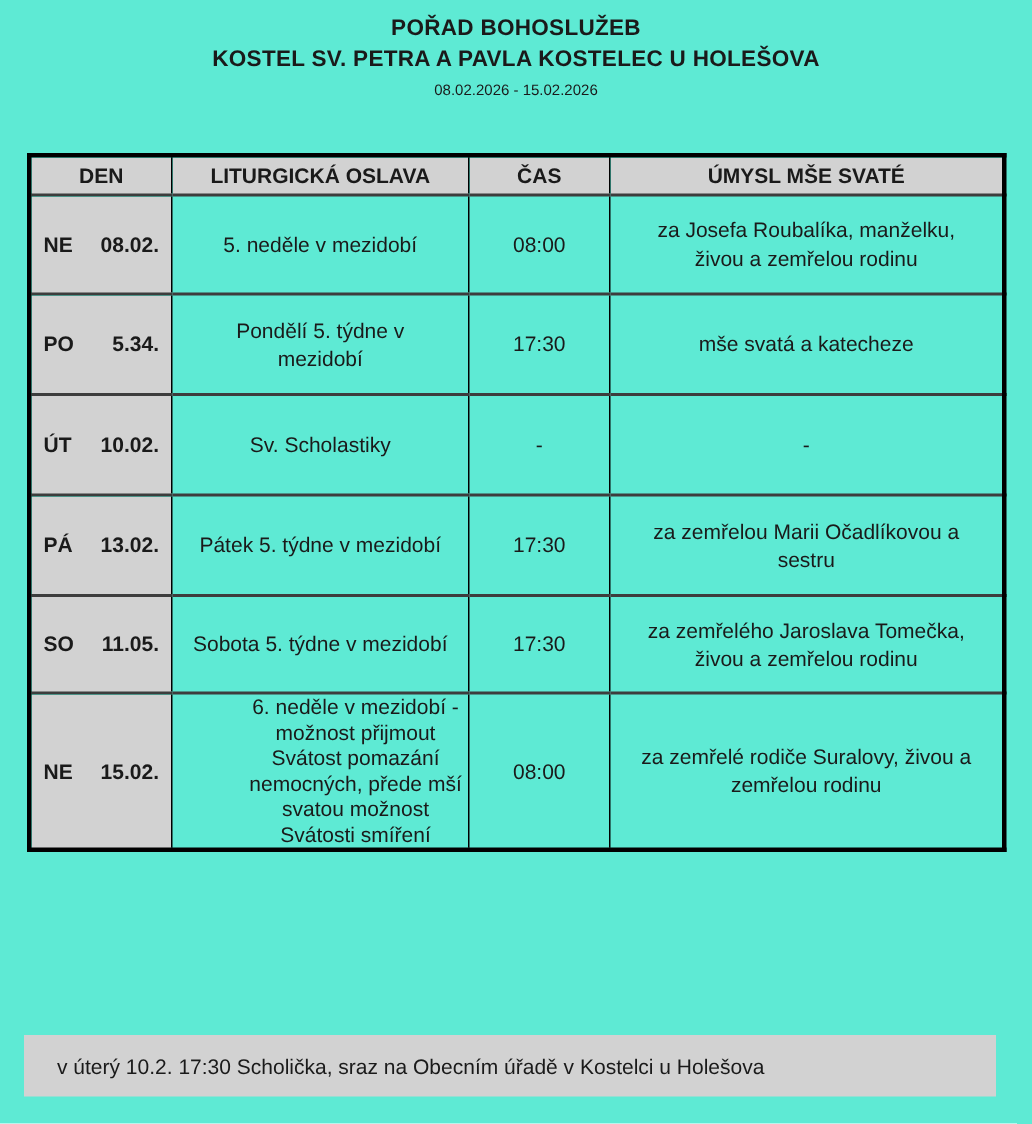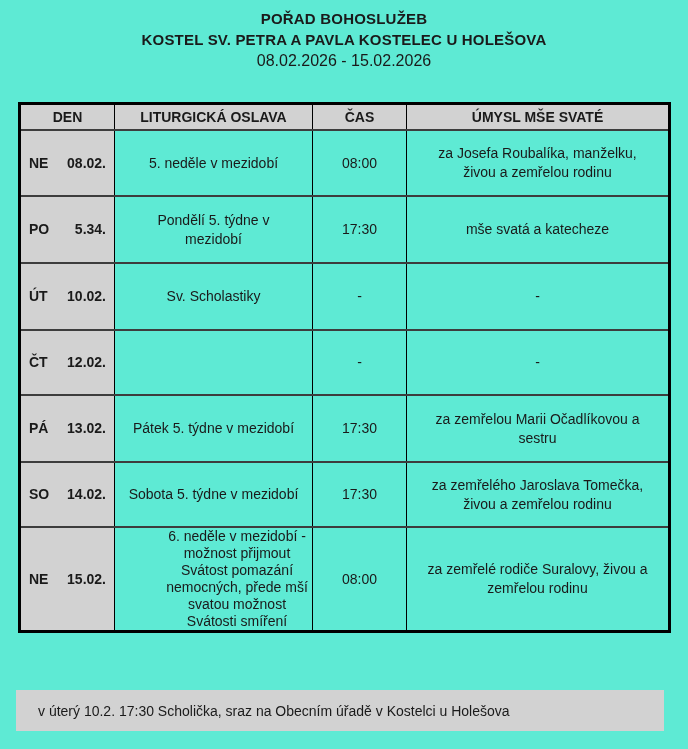--- a/index.html
+++ b/index.html
@@ -21,21 +21,21 @@
     width: 100%;
     text-align: center;
   }
   .title-main, .title-church {
     font-size: 15px;
     font-weight: bold;
     line-height: 21px;
     letter-spacing: 0.2px;
   }
   .title-dates {
-    font-size: 16px;
+    font-size: 10px;
     font-weight: normal;
     line-height: 21px;
   }
 
   
   table.schedule {
     position: absolute;
     left: 18px;
     top: 102px;
     border-collapse: collapse;
@@ -168,35 +168,20 @@
       <td>
             <div class="cw">Sv. Scholastiky</div>
           </td>
       <td>-</td>
       <td>
             <div class="iw">-</div>
           </td>
     </tr>
 
 
-    <tr class="r-h65">
-      <td class="day-cell">
-        <div class="day-wrap">
-          <span>ČT</span>
-          <span>12.02.</span>
-        </div>
-      </td>
-      <td>
-            <div class="cw"></div>
-          </td>
-      <td>-</td>
-      <td>
-            <div class="iw">-</div>
-          </td>
-    </tr>
 
     <tr class="r-h67">
       <td class="day-cell">
         <div class="day-wrap">
           <span>PÁ</span>
           <span>13.02.</span>
         </div>
       </td>
       <td>
             <div class="cw">Pátek 5. týdne v mezidobí</div>
@@ -204,21 +189,21 @@
       <td>17:30</td>
       <td>
             <div class="iw iw-215">za zemřelou Marii Očadlíkovou a sestru</div>
           </td>
     </tr>
 
     <tr class="r-h65">
       <td class="day-cell">
         <div class="day-wrap">
           <span>SO</span>
-          <span>14.02.</span>
+          <span>11.05.</span>
         </div>
       </td>
       <td>
             <div class="cw">Sobota 5. týdne v mezidobí</div>
           </td>
       <td>17:30</td>
       <td>
             <div class="iw iw-225">za zemřelého Jaroslava Tomečka, živou a zemřelou rodinu</div>
           </td>
     </tr>

